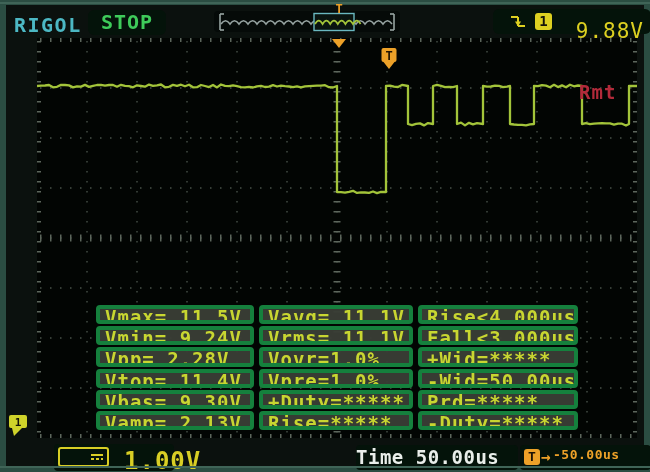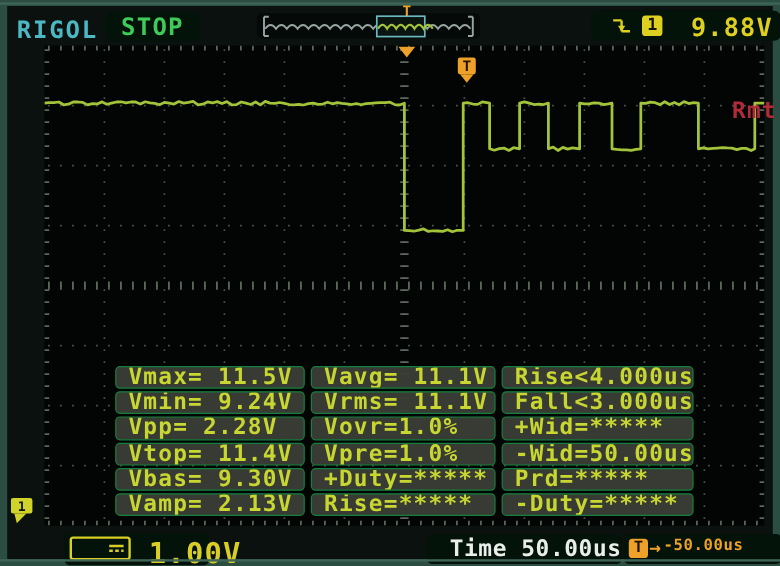--- a/index.html
+++ b/index.html
@@ -10,37 +10,37 @@
   .screen { position:absolute; left:6px; top:5px; width:638px; height:461px; background:#0b110e; }
 
   
   .brand { position:absolute; left:8px; top:8px; font-size:20px; font-weight:bold; color:#4cb8c4; letter-spacing:1.5px; }
   .runstate { position:absolute; left:82px; top:5px; width:78px; height:25px; background:#04130a; border-radius:6px; text-align:center; }
   .runstate span { font-size:20px; font-weight:bold; color:#3ecb5a; line-height:25px; letter-spacing:1px; }
   .strip-panel { position:absolute; left:208px; top:6px; width:186px; height:21px; background:#050a08; border-radius:4px; }
   .strip-t { position:absolute; left:325px; top:-3px; width:16px; text-align:center; color:#eda128; font-size:12px; font-weight:bold; }
   .trig-panel { position:absolute; left:487px; top:4px; width:158px; height:25px; background:#04130a; border-radius:6px; }
   .trig-ch { position:absolute; left:42px; top:4px; width:17px; height:17px; background:#ddd021; border-radius:3px; color:#14140a; font-size:14px; font-weight:bold; text-align:center; line-height:17px; }
-  .trig-val { position:absolute; right:7px; top:2px; font-size:21px; font-weight:bold; color:#ddd021; letter-spacing:1px; }
+  .trig-val { position:absolute; right:7px; top:10px; font-size:21px; font-weight:normal; color:#ddd021; letter-spacing:1px; }
 
   
   .grat { position:absolute; left:31px; top:33px; width:600px; height:400px; background:#020503; }
   .grat svg { position:absolute; left:0; top:0; }
-  .rmt { position:absolute; left:573px; top:43px; font-size:19px; font-weight:bold; color:#b22a3a; letter-spacing:1px;text-align:center; }
+  .rmt { position:absolute; left:542px; top:43px; font-size:19px; font-weight:bold; color:#b22a3a; letter-spacing:1px;text-align:center; }
 
   
   .meas { position:absolute; left:90px; top:300px; display:grid; grid-template-columns:158px 154px 160px; column-gap:5px; row-gap:2px; }
-  .mbox { height:19.2px; background:rgba(57,61,53,0.96); border:1px solid #15803d; border-radius:4px; color:#c8d631; font-size:19px; font-weight:bold; line-height:17px; letter-spacing:1px; padding-left:10px; white-space:pre; overflow:hidden; }
+  .mbox { height:19.2px; background:rgba(57,61,53,0.96); border:4px solid #15803d; border-radius:4px; color:#c8d631; font-size:19px; font-weight:bold; line-height:17px; letter-spacing:1px; padding-left:5px; white-space:pre; overflow:hidden; }
 
   
   .ch-panel { position:absolute; left:48px; top:439px; width:120px; height:27px; background:#04130a; border-radius:4px; }
   .ch-box { position:absolute; left:4px; top:3px; height:20px; border:2px solid #d8ce25; border-radius:3px; padding:0 3px; display:flex; align-items:center; gap:2px; }
   .ch-box span { color:#d8ce25; font-size:13px; font-weight:bold; letter-spacing:0.5px;margin-top:44px; }
   .ch-val { position:absolute; left:70px; top:3px; font-size:24px; font-weight:bold; color:#d8ce25; letter-spacing:1px; }
-  .time-panel { position:absolute; left:350px; top:440px; width:162px; height:25px; background:#04130a; border-radius:4px; text-align:right; }
+  .time-panel { position:absolute; left:350px; top:440px; width:162px; height:25px; background:#04130a; border-radius:4px; text-align:left; }
   .time-panel span { color:#e9eeea; font-size:19px; font-weight:bold; line-height:25px; letter-spacing:0.5px; white-space:pre; }
   .toff-panel { position:absolute; left:514px; top:440px; width:131px; height:25px; background:#04130a; border-radius:4px; color:#eda128; }
   .t-ico { position:absolute; left:4px; top:4px; width:16px; height:16px; background:#eda128; border-radius:3px; color:#1c1205; font-size:13px; font-weight:bold; text-align:center; line-height:16px; }
   .t-arrow { position:absolute; left:21px; top:2px; font-size:16px; font-weight:bold; }
   .t-val { position:absolute; left:33px; top:2px; font-size:13px; font-weight:bold; letter-spacing:0.5px; }
   .bottom-line { position:absolute; left:0; top:466px; width:650px; height:2px; background:#3f6457; }
 </style>
 </head>
 <body>
 

